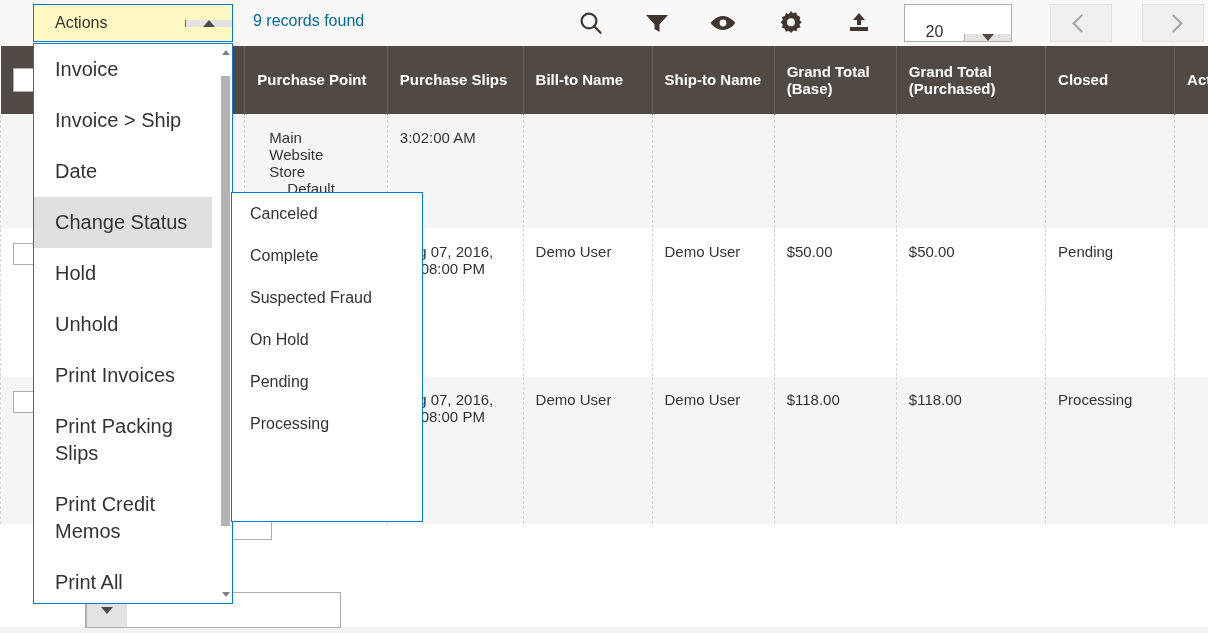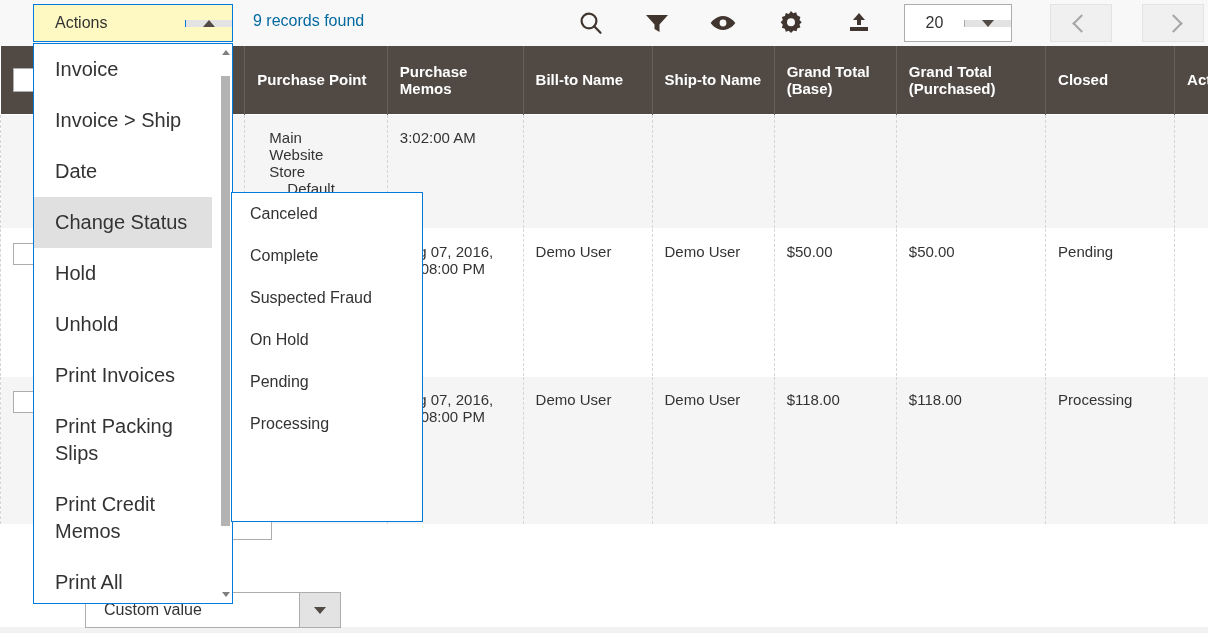--- a/index.html
+++ b/index.html
@@ -49,21 +49,21 @@
   .icon-btn{
     position:absolute;top:6px;width:46px;height:34px;
     display:flex;align-items:center;justify-content:center;
     cursor:pointer;
   }
   .icon-btn svg{display:block;}
   
   .perpage{
     position:absolute;left:904px;top:4px;width:108px;height:38px;
     border:1px solid #adadad;box-sizing:border-box;background:#ffffff;
-    display:flex;align-items:center;
+    display:flex;align-items:flex-end;
   }
   .perpage .val{
     flex:1;display:flex;align-items:center;justify-content:center;
     font-size:16px;color:#333;
   }
   .perpage .caret{
     width:46px;background:#e3e3e3;border-left:1px solid #adadad;
     display:flex;align-items:center;justify-content:center;
   }
   .pagebtn{
@@ -202,21 +202,21 @@
             <span class="cr">
                 <span class="tri-down"></span>
               </span>
           </div>
         </th>
         <th>
           <span>ID</span>
           <span class="sort-arrow">↑</span>
         </th>
         <th>Purchase Point</th>
-        <th>Purchase Memos</th>
+        <th>Purchase Slips</th>
         <th>Bill-to Name</th>
         <th>Ship-to Name</th>
         <th>Grand Total (Base)</th>
         <th>Grand Total (Purchased)</th>
         <th>Closed</th>
         <th>Action</th>
       </tr>
     </thead>
     <tbody id="grid-body">
         <tr class="odd">
@@ -281,21 +281,20 @@
           <td>Processing</td>
           <td></td>
         </tr>
       </tbody>
   </table>
 </div>
 
 <div id="hidden-field"></div>
 
 <div id="custom-value-select">
-  <span class="val">Custom value</span>
   <span class="caret">
       <span class="tri-down"></span>
     </span>
 </div>
 
 <div class="hscroll"></div>
 
 <div id="toolbar">
 
   <div class="actions-select">

